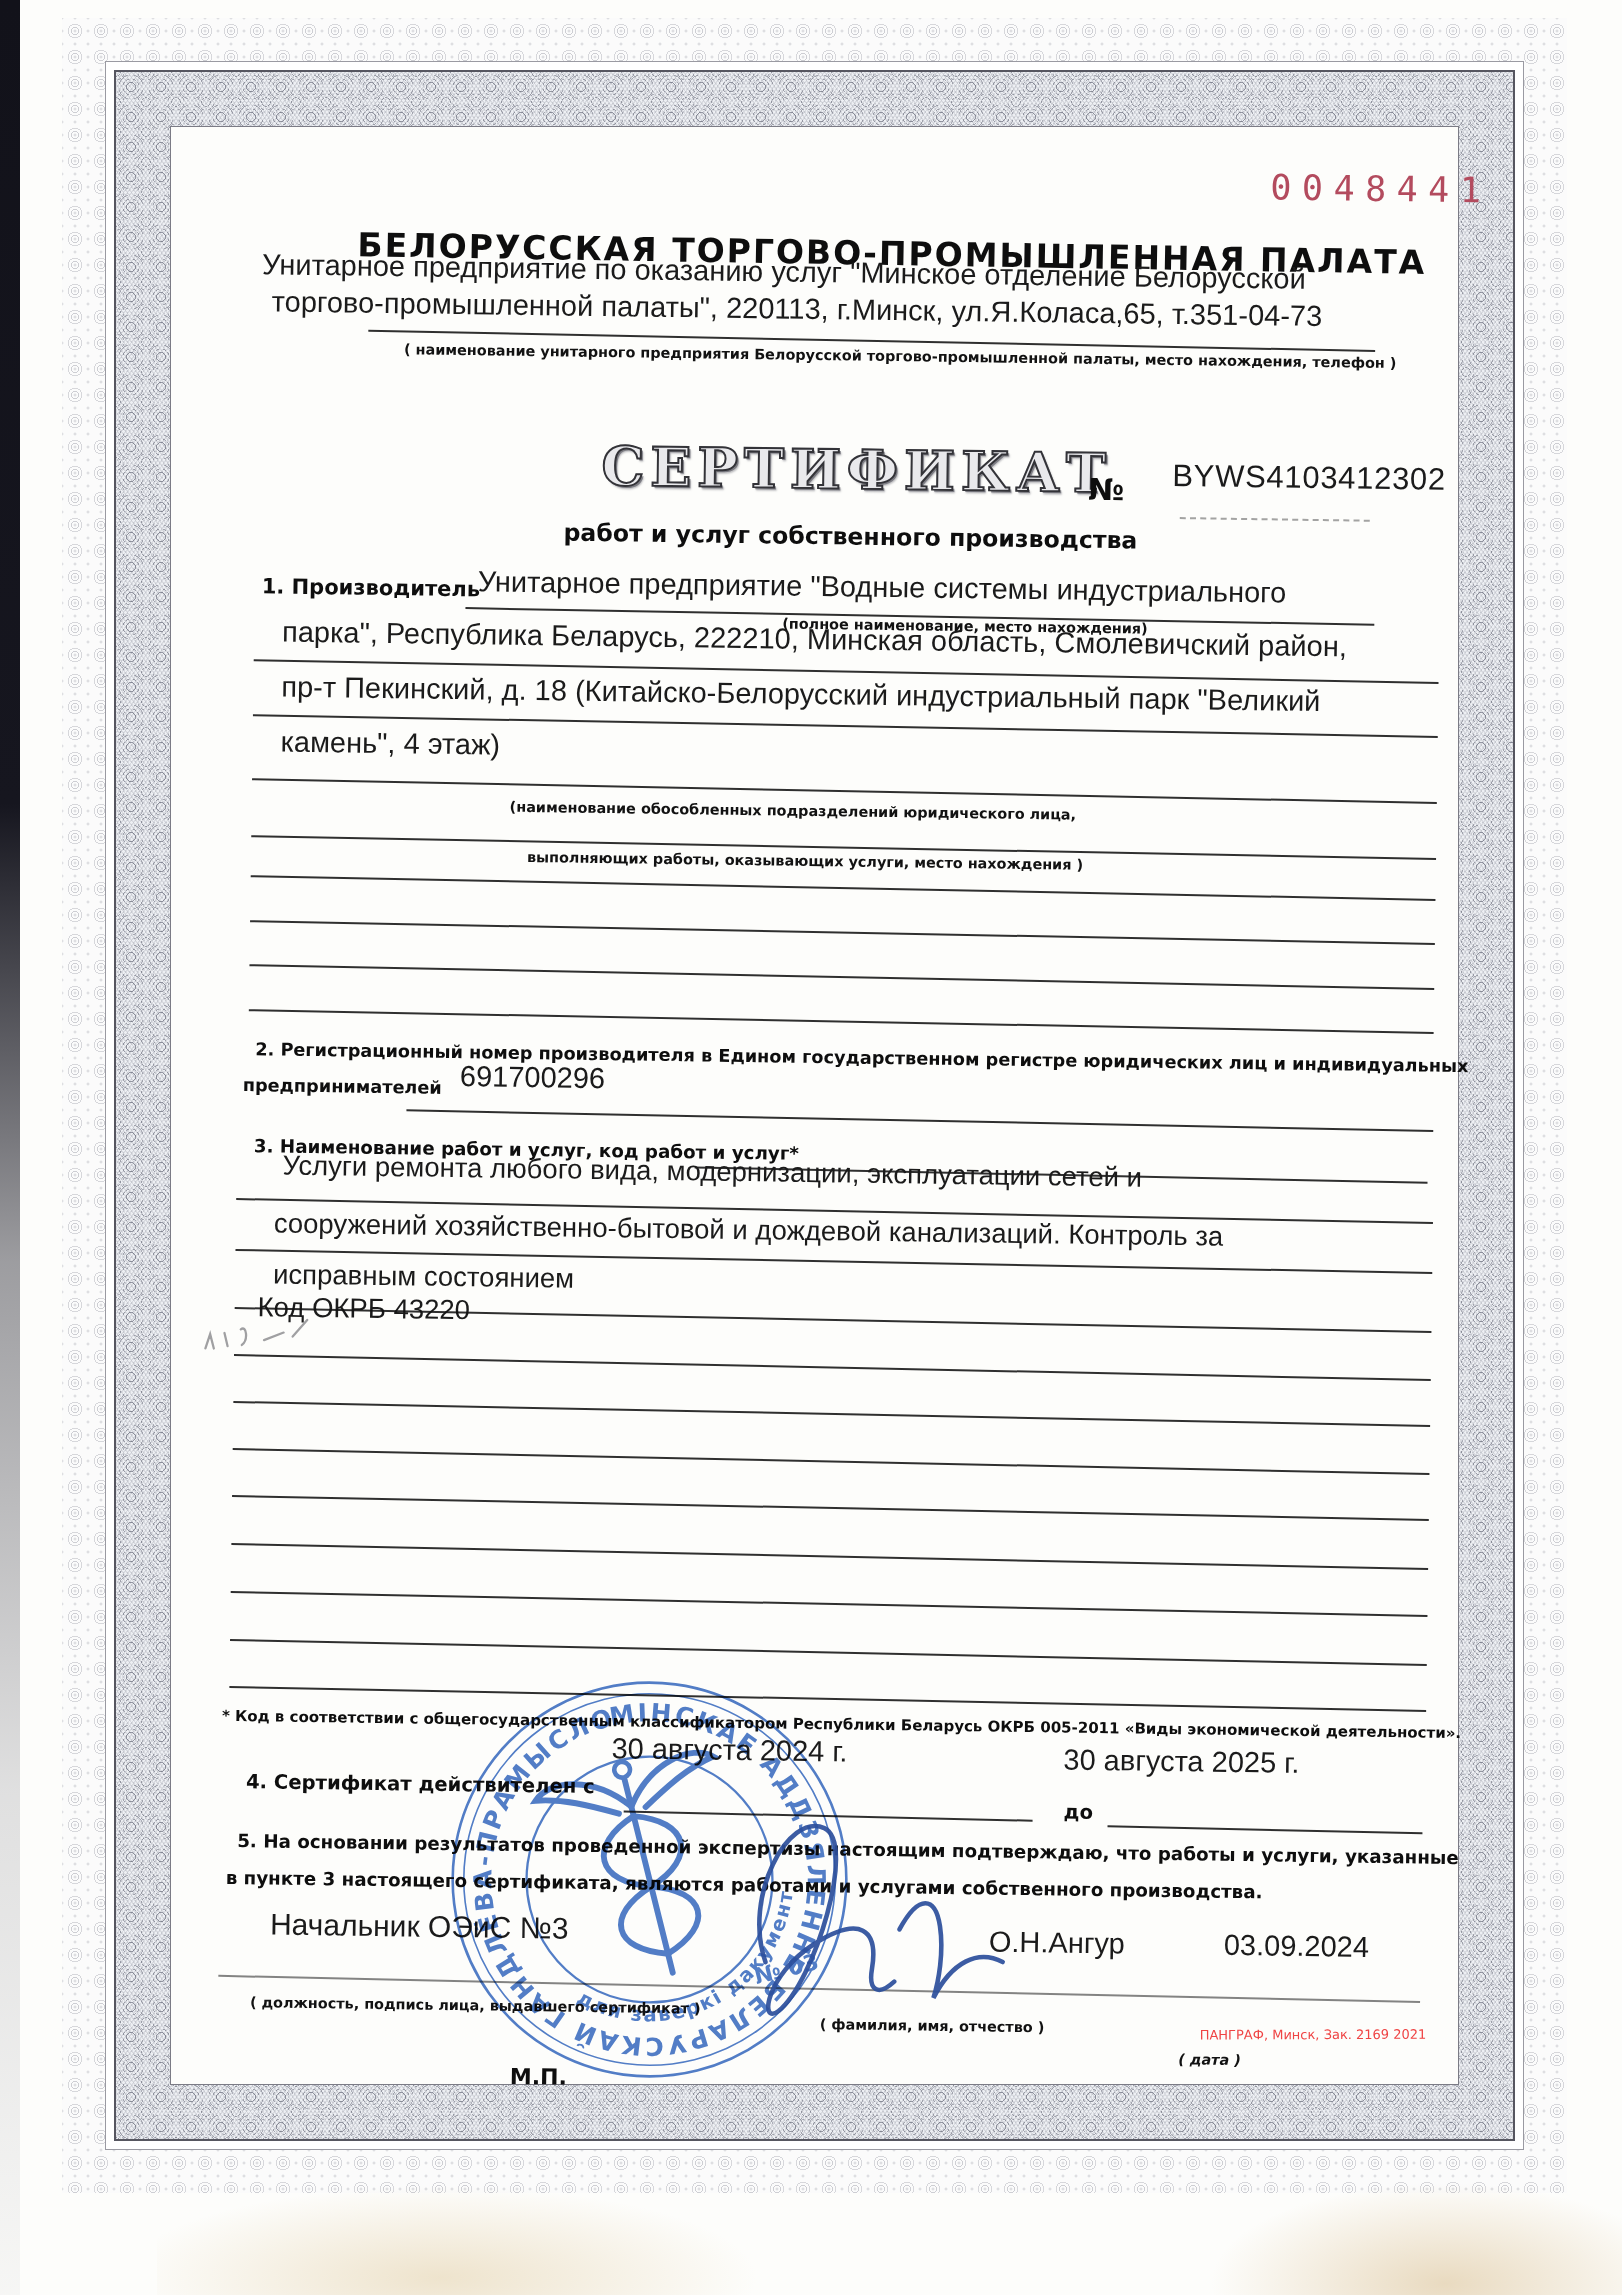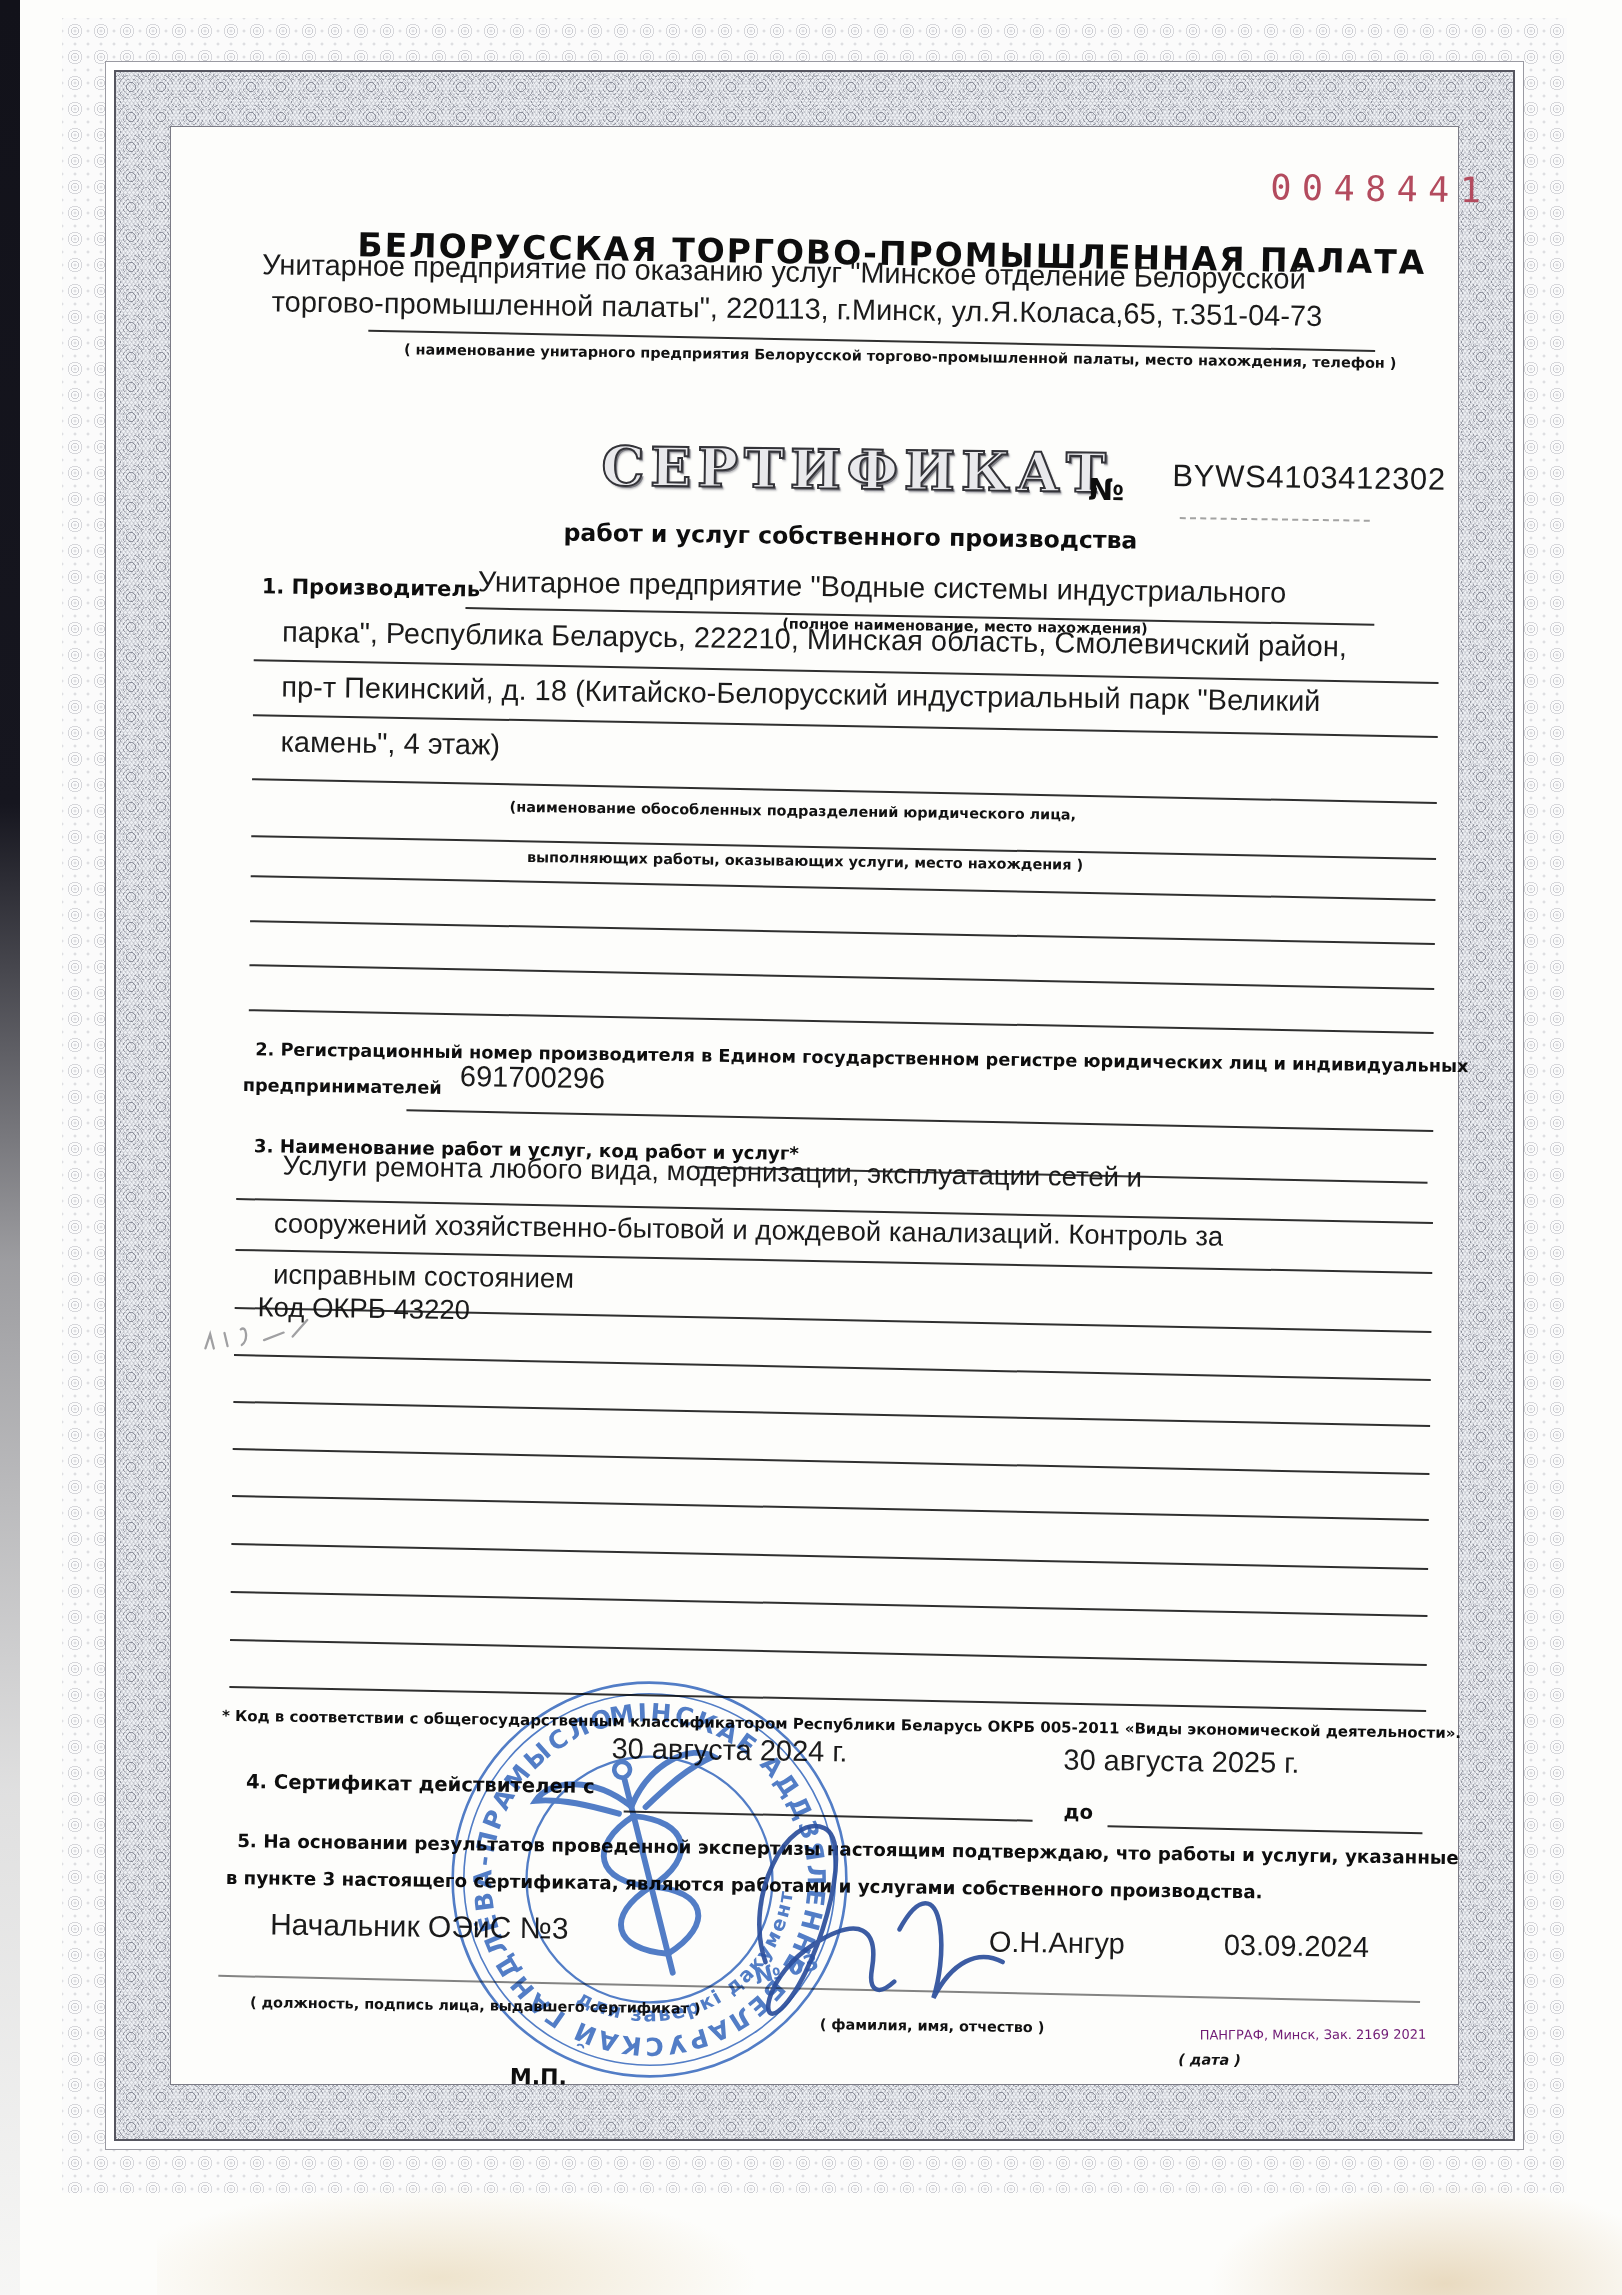--- a/index.html
+++ b/index.html
@@ -54,21 +54,21 @@
            transform:rotate(-14deg); opacity:.88; mix-blend-mode:multiply; }
   .signature { position:absolute; left:703px; top:1766px; width:321px; height:281px; opacity:.92; }
   .scribble { position:absolute; left:200px; top:1323px; width:183px; height:52px; opacity:.65; }
 
   .stain { position:absolute; pointer-events:none; }
   .stain.s1 { left:157px; top:2178px; width:628px; height:117px;
     background:radial-gradient(ellipse at 45% 85%, rgba(214,186,130,.38), rgba(214,186,130,0) 65%); }
   .stain.s2 { left:1178px; top:2169px; width:445px; height:127px;
     background:radial-gradient(ellipse at 60% 90%, rgba(205,170,110,.42), rgba(205,170,110,0) 62%); }
 
-  .print-mark { font-family:"DejaVu Sans", sans-serif; font-size:13px; color:#701a75; transform:rotate(-1deg); }
+  .print-mark { font-family:"DejaVu Sans", sans-serif; font-size:13px; color:#ef4444; transform:rotate(-1deg); }
 </style>
 </head>
 <body>
 
 <div class="page">
 
   <div class="frame">
     <div class="band-floral"></div>
     <div class="band-gap"></div>
     <div class="band-guilloche"></div>

